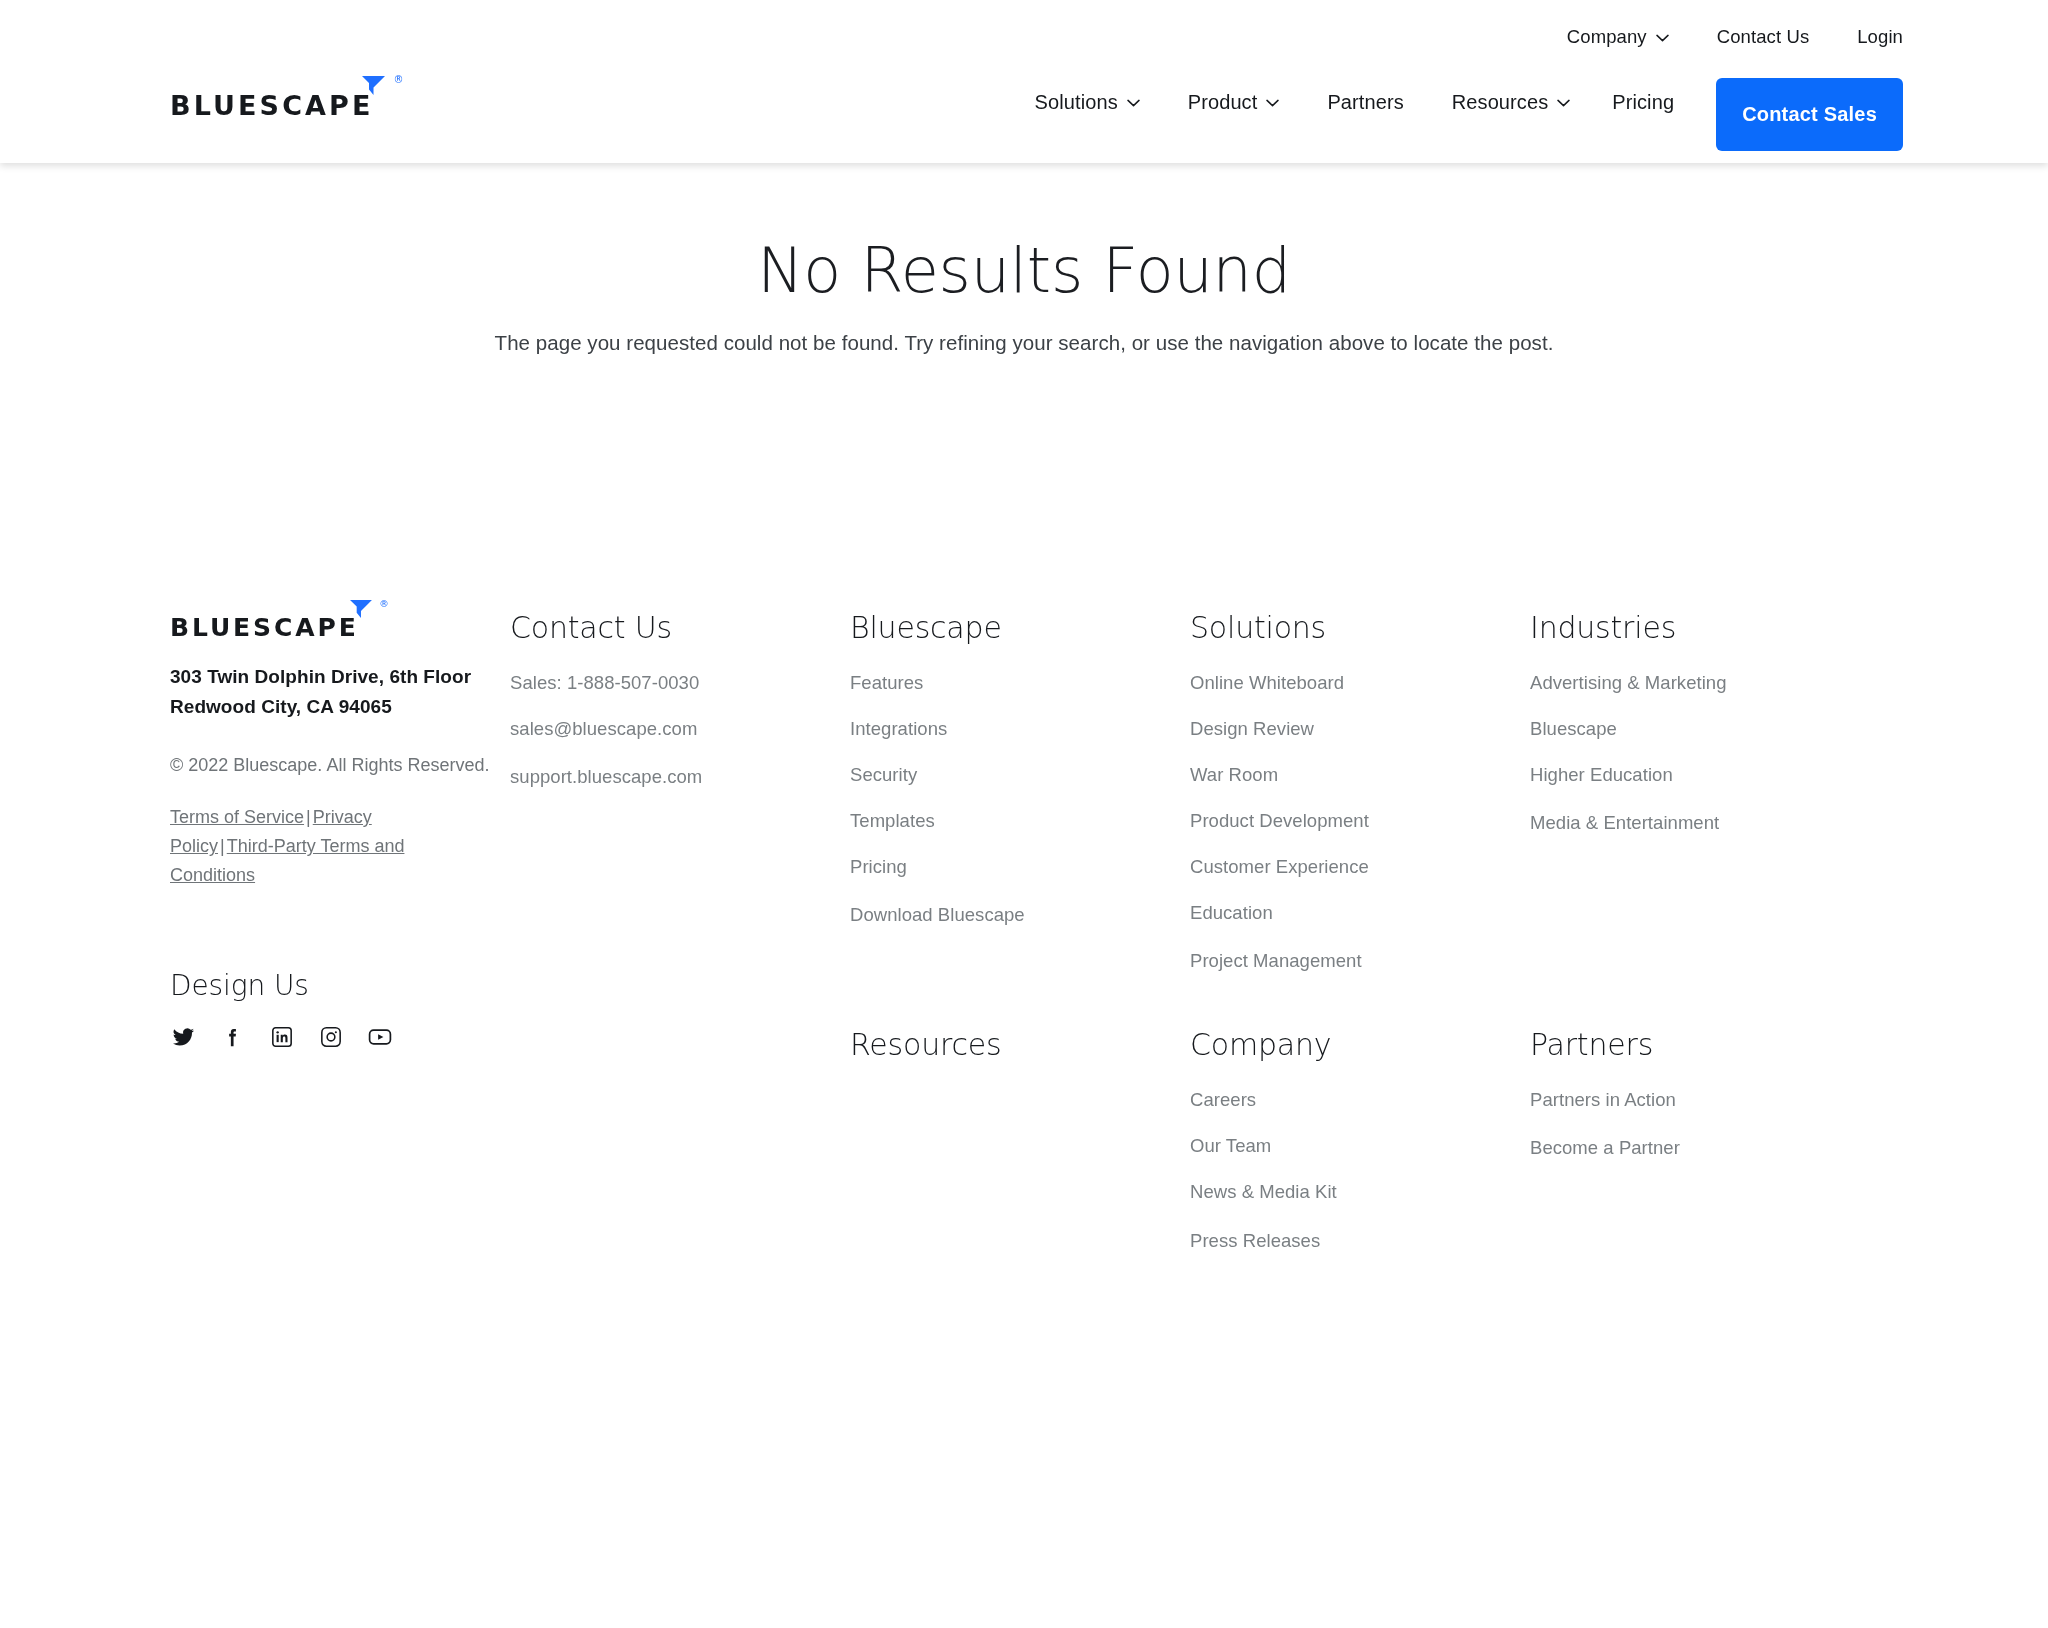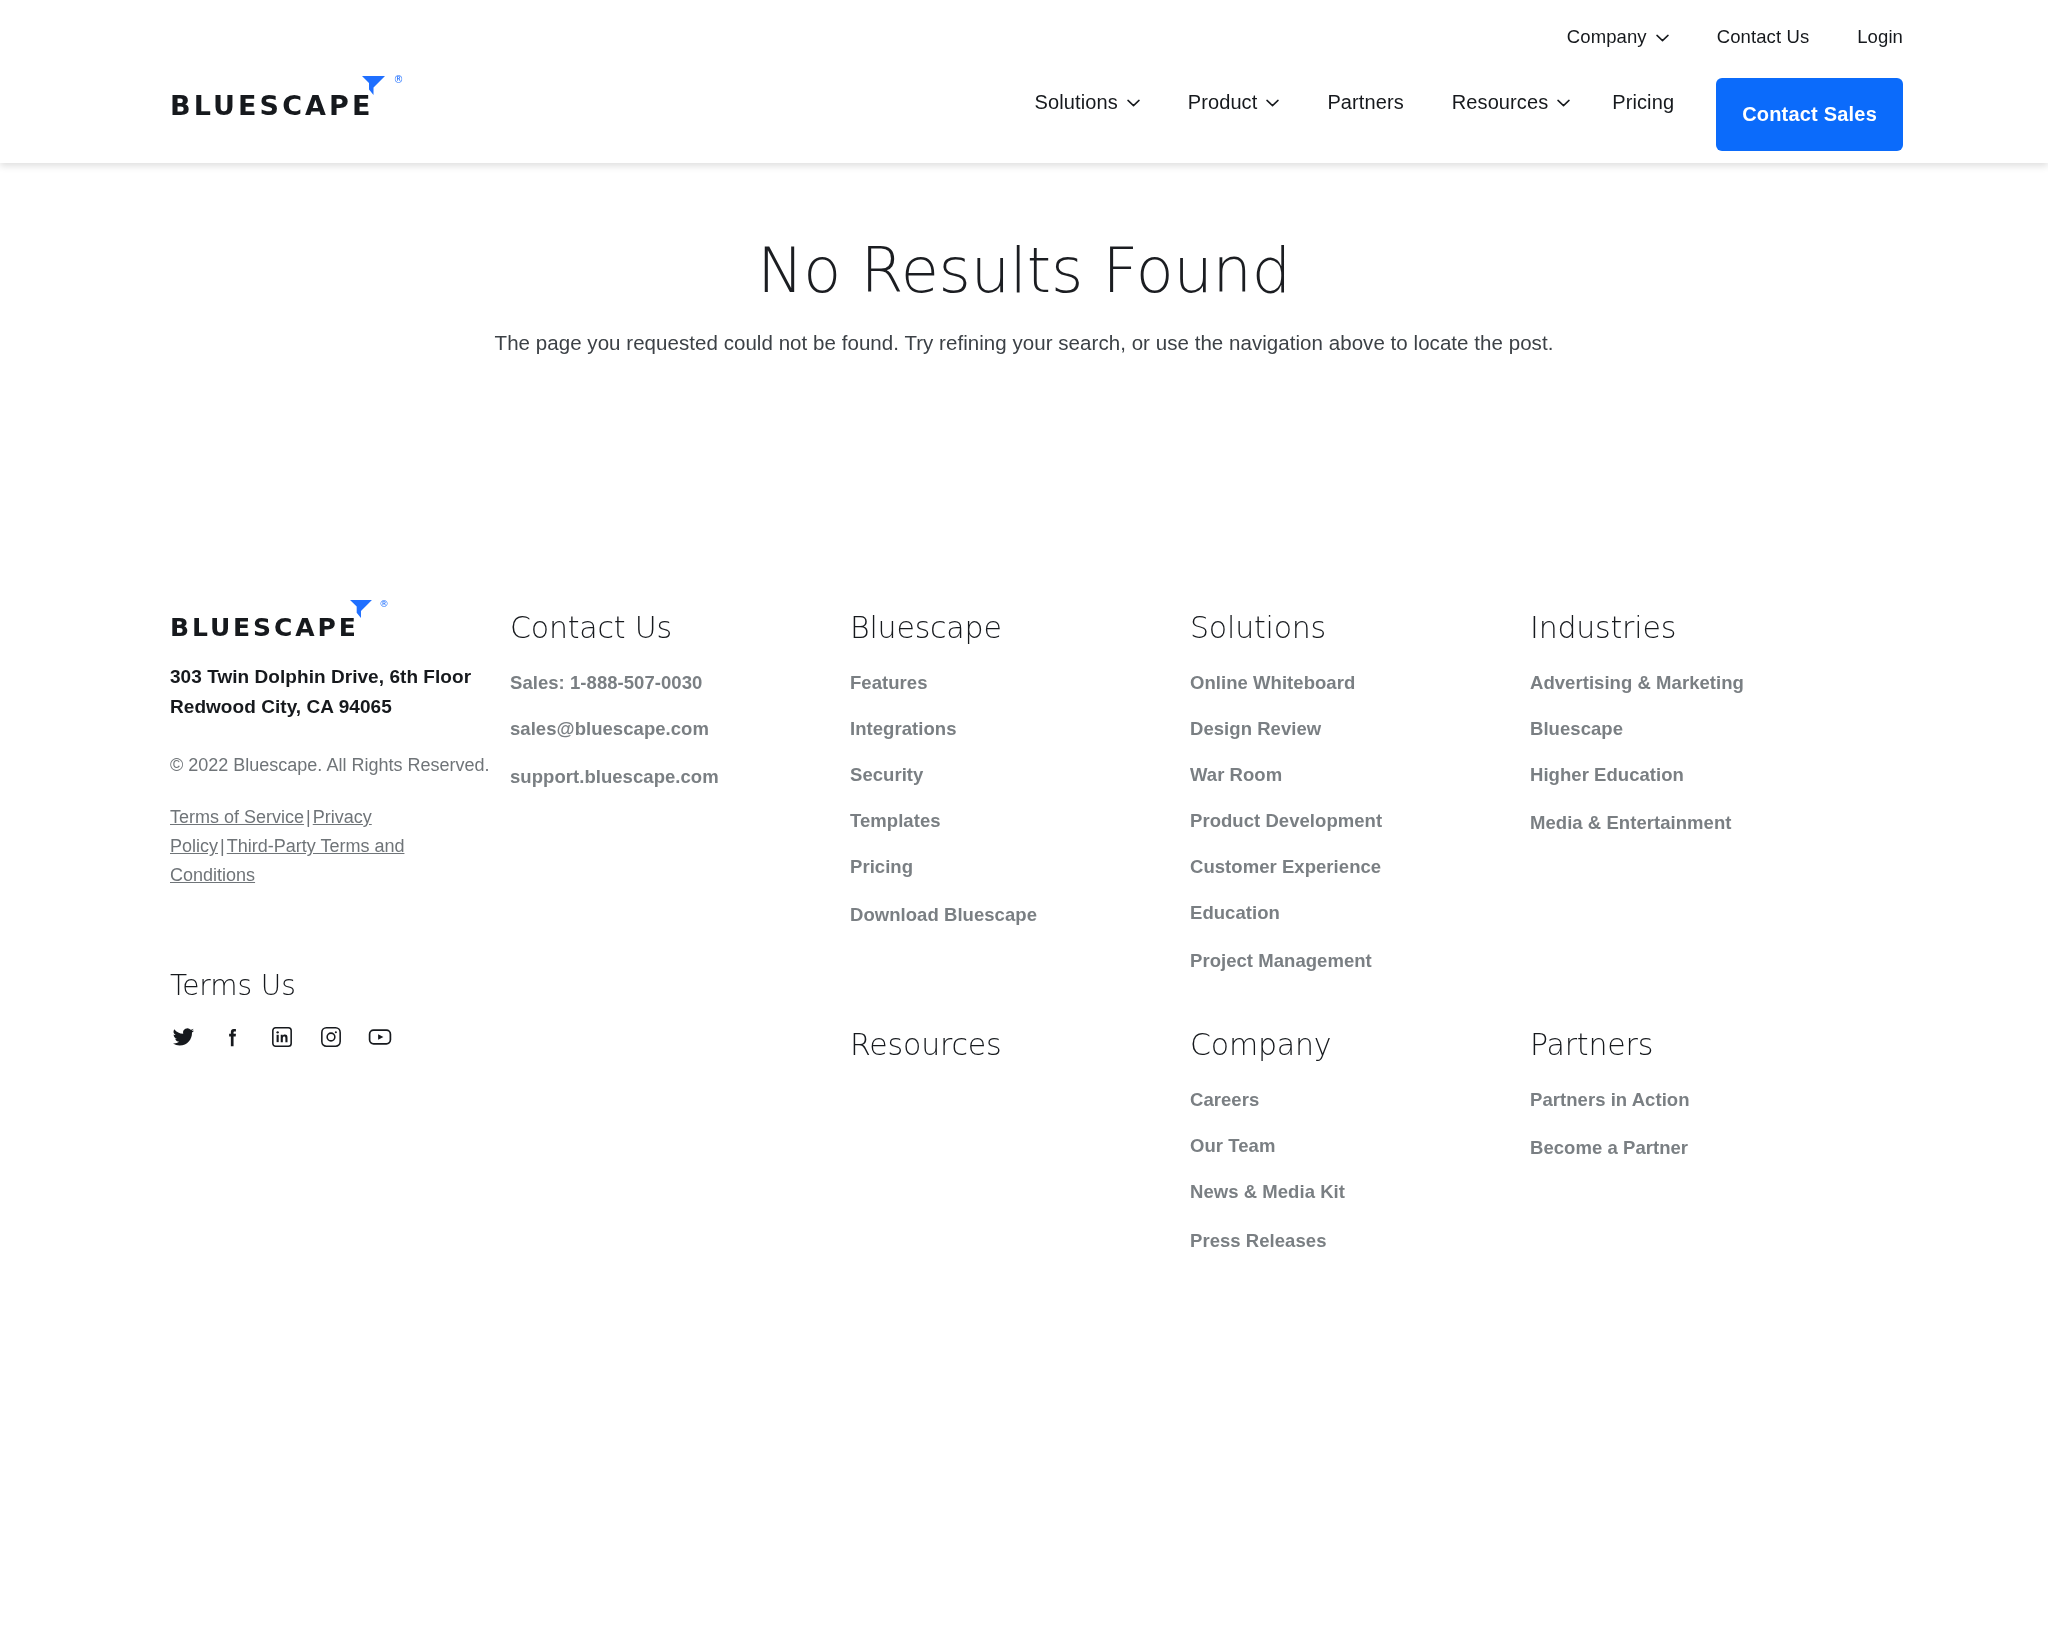--- a/index.html
+++ b/index.html
@@ -251,21 +251,20 @@
   .footer-links { list-style: none; }
   .footer-links li { margin-bottom: 22px; }
   .footer-links li:last-child { margin-bottom: 0; margin-top: 24px; }
   .footer-links a,
   .footer-links span {
     font-size: 18.5px;
     color: #7a7f83;
     text-decoration: none;
     letter-spacing: .05px;
     line-height: 1.3;
-    font-weight: bold;
   }
 
   .col-contact { grid-column: 2; grid-row: 1; }
   .col-bluescape { grid-column: 3; grid-row: 1; }
   .col-solutions { grid-column: 4; grid-row: 1; }
   .col-industries { grid-column: 5; grid-row: 1; }
   .col-resources { grid-column: 3; grid-row: 2; padding-top: 55px; }
   .col-company { grid-column: 4; grid-row: 2; padding-top: 55px; }
   .col-partners { grid-column: 5; grid-row: 2; padding-top: 55px; }
   .col-spacer-2 { grid-column: 2; grid-row: 2; }
@@ -359,21 +358,21 @@
         <div>303 Twin Dolphin Drive, 6th Floor</div>
         <div>Redwood City, CA 94065</div>
       </div>
 
       <div class="footer-copyright">© 2022 Bluescape. All Rights Reserved.</div>
 
       <div class="footer-legal">
         <a href="#">Terms of Service</a><span class="sep">|</span><a href="#">Privacy Policy</a><span class="sep">|</span><a href="#">Third-Party Terms and Conditions</a>
       </div>
 
-      <div class="follow-heading">Terms Us</div>
+      <div class="follow-heading">Design Us</div>
 
       <div class="social-row">
         <a class="social-link" href="#">
           <svg viewBox="0 0 24 24" width="23" height="23" aria-hidden="true">
             <path fill="#16191d" d="M23 4.6a9.1 9.1 0 0 1-2.6.72 4.56 4.56 0 0 0 2-2.5 9.1 9.1 0 0 1-2.88 1.1A4.53 4.53 0 0 0 11.7 8.0a12.87 12.87 0 0 1-9.33-4.73 4.53 4.53 0 0 0 1.4 6.05A4.5 4.5 0 0 1 1.7 8.75v.06a4.53 4.53 0 0 0 3.63 4.44 4.55 4.55 0 0 1-2.04.08 4.53 4.53 0 0 0 4.23 3.14A9.09 9.09 0 0 1 1 18.3a12.82 12.82 0 0 0 6.95 2.04c8.34 0 12.9-6.91 12.9-12.9l-.01-.59A9.2 9.2 0 0 0 23 4.6z"></path>
           </svg>
         </a>
         <a class="social-link" href="#">
           <svg viewBox="0 0 24 24" width="23" height="23" aria-hidden="true">
             <path fill="#16191d" d="M15.6 8.2h-2.5V6.6c0-.75.5-.93.85-.93h1.6V3.05L13.3 3.04c-2.45 0-3.0 1.83-3.0 3v2.16H8.5v2.7h1.8V21h2.8v-10.1h2.22l.28-2.7z"></path>

